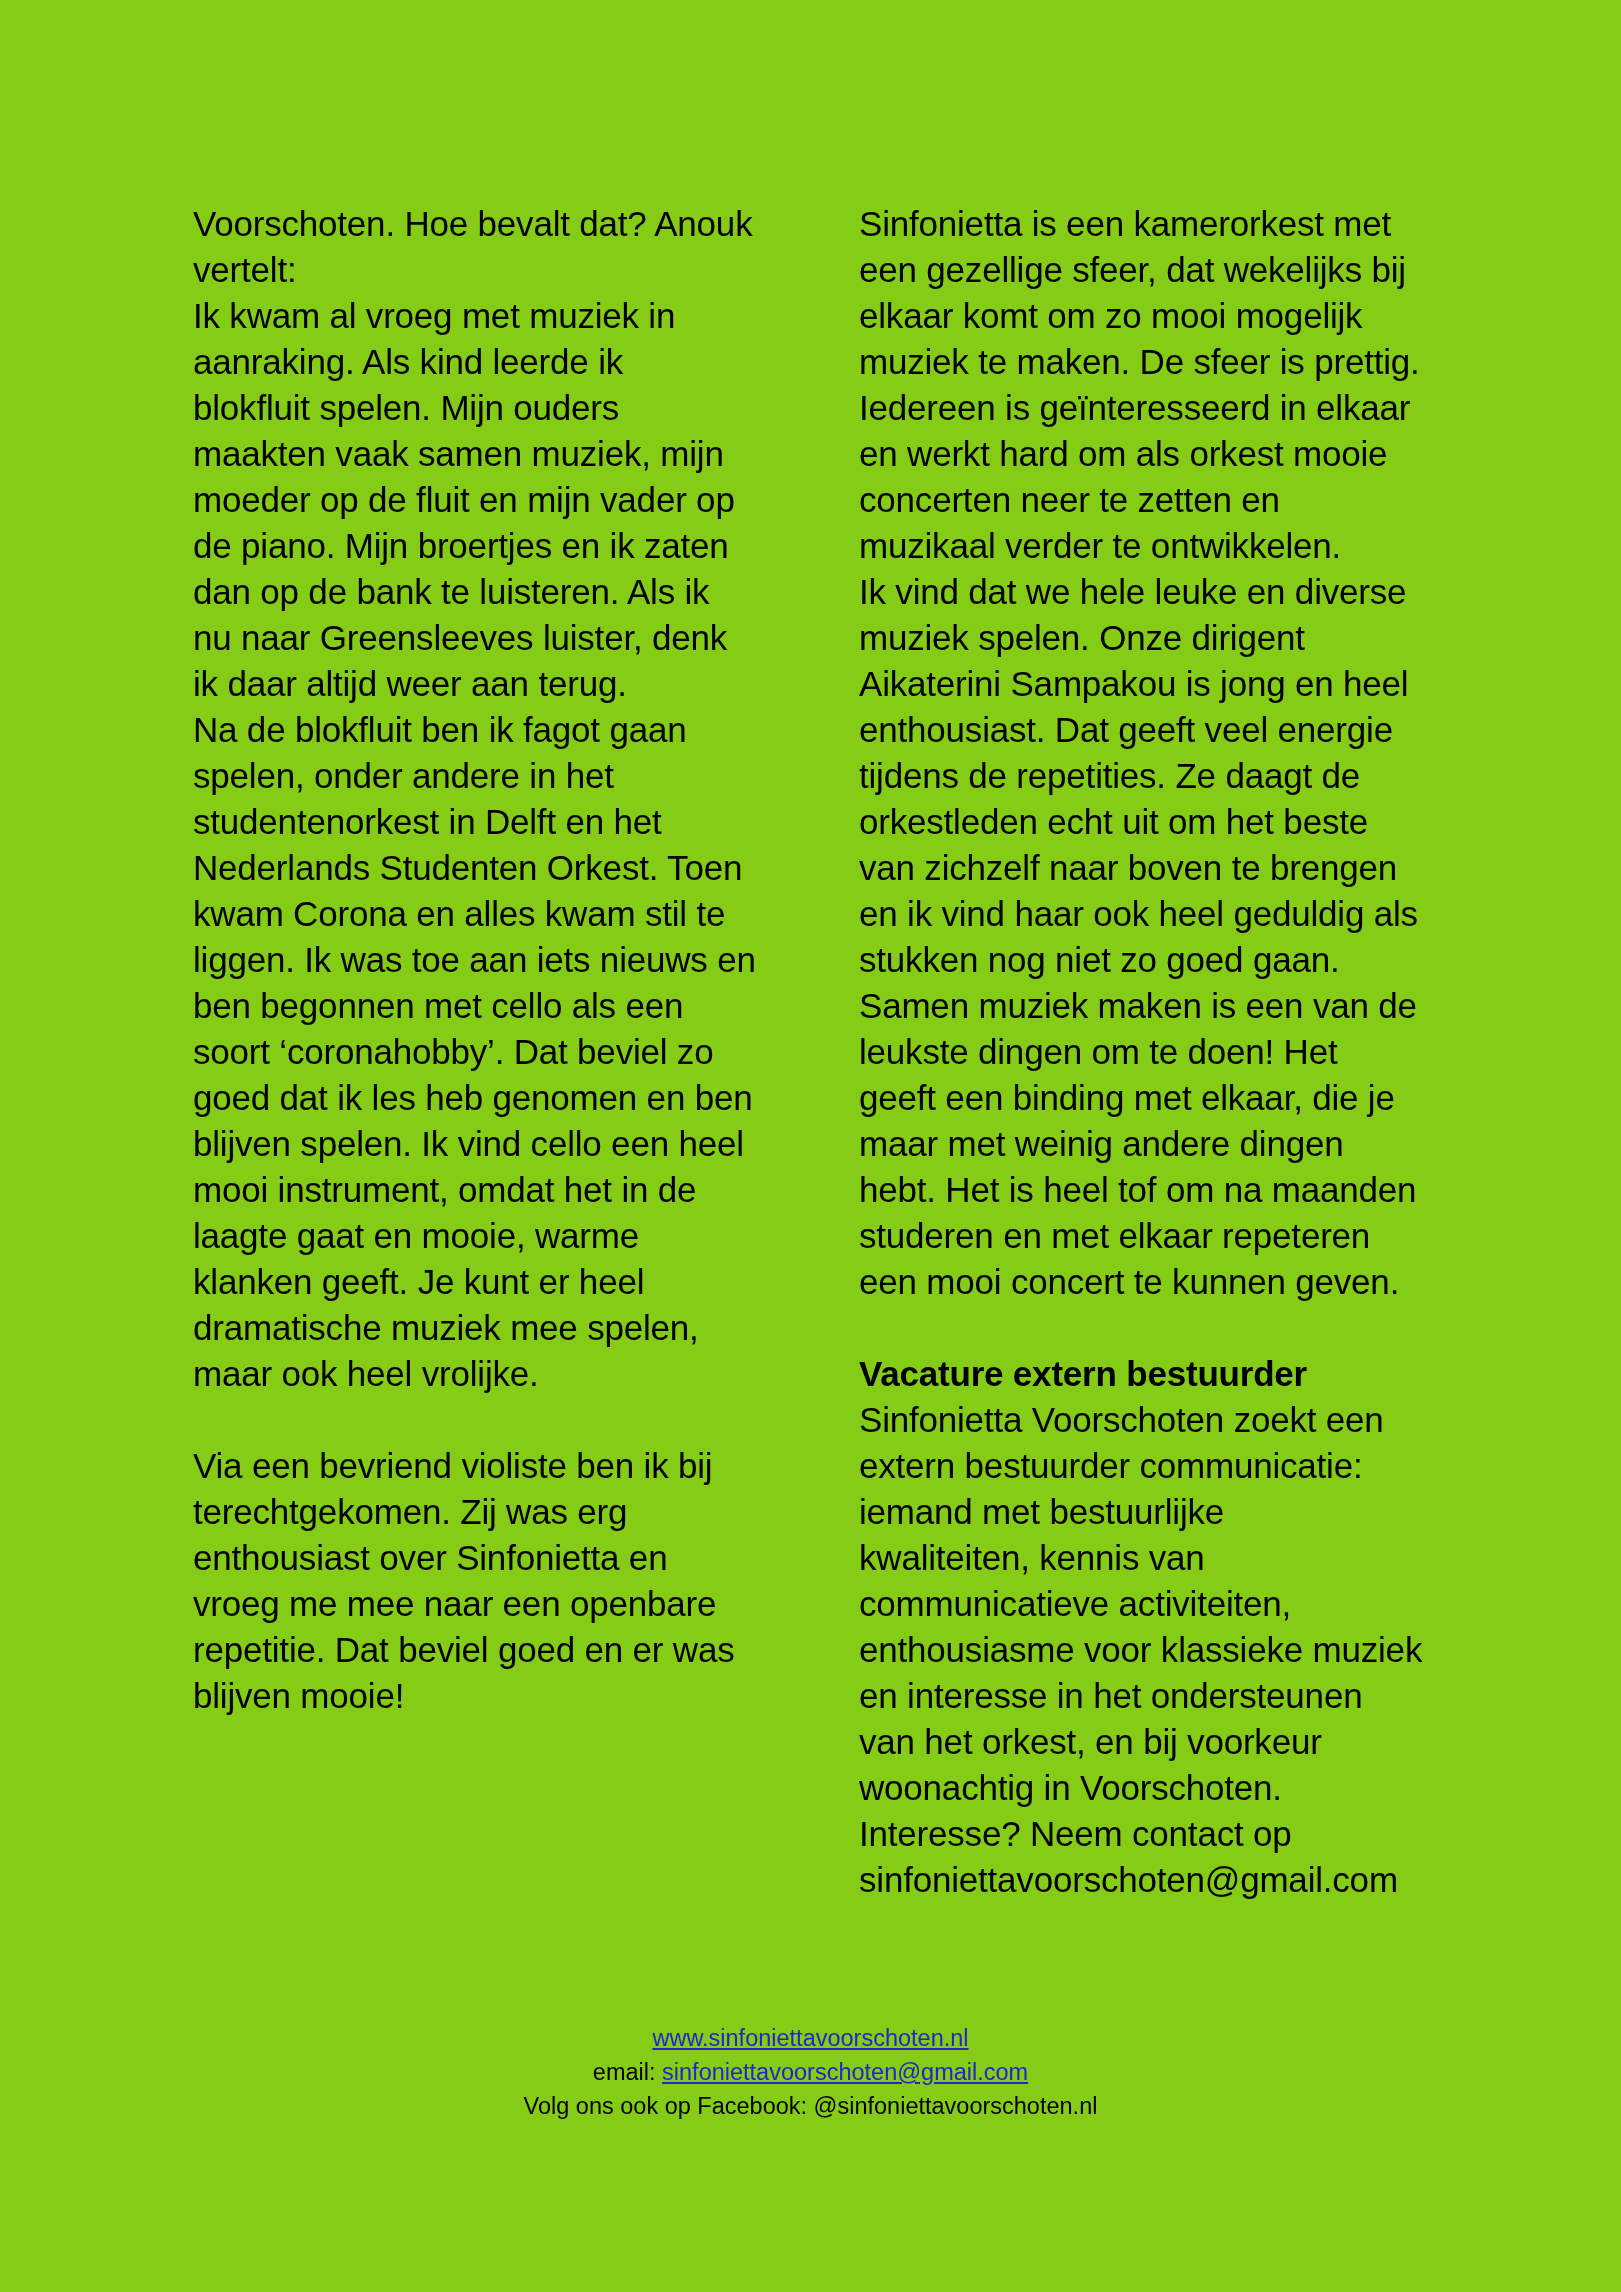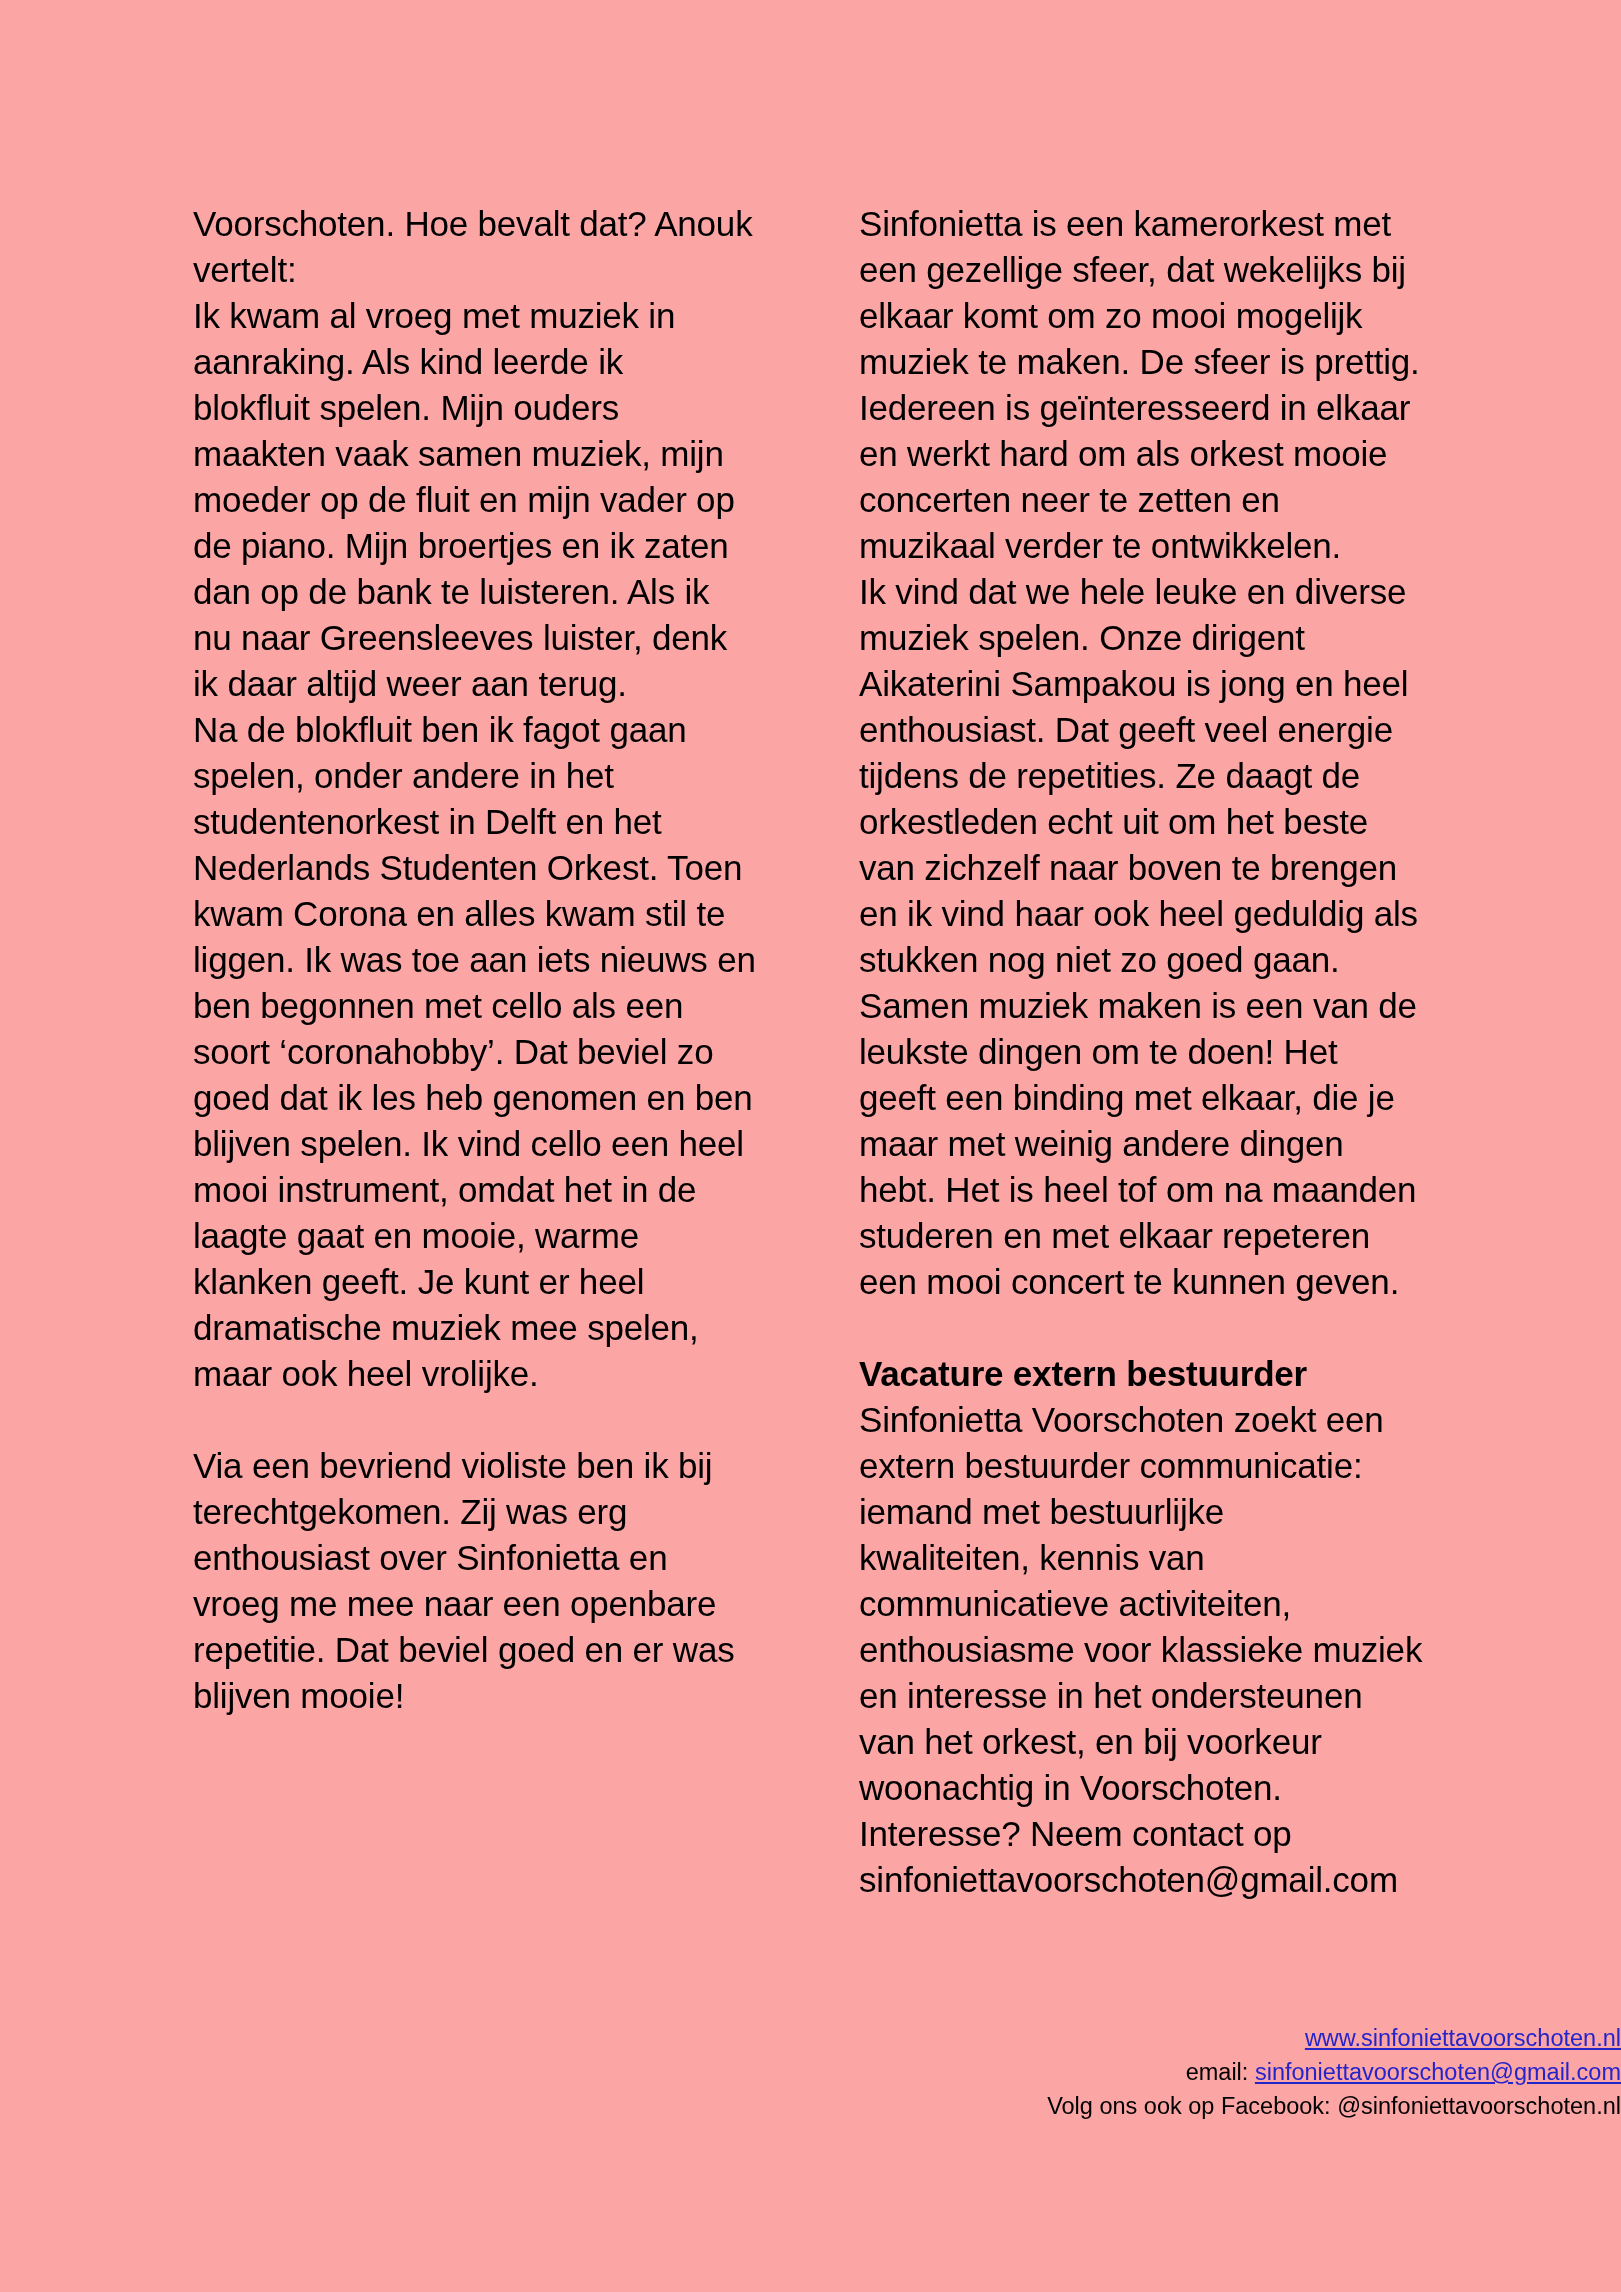--- a/index.html
+++ b/index.html
@@ -4,21 +4,21 @@
 <style>
   html, body {
     margin: 0;
     padding: 0;
     background: #ffffff;
   }
   .page {
     position: relative;
     width: 1621px;
     height: 2293px;
-    background: #fca5a5;
+    background: #84cc16;
     font-family: "Liberation Sans", sans-serif;
     color: #000000;
     overflow: hidden;
   }
   .column {
     position: absolute;
     top: 201px;
     width: 647px;
     font-size: 35px;
     line-height: 46px;
@@ -30,21 +30,21 @@
   .line {
     white-space: nowrap;
     height: 46px;
   }
   .line.bold { font-weight: bold; }
   .footer {
     position: absolute;
     top: 2021px;
     left: 0;
     width: 1621px;
-    text-align: right;
+    text-align: center;
     font-size: 23.5px;
     line-height: 34px;
     color: #000000;
   }
   .footer-line { height: 34px; }
   .flink {
     color: #2424cb;
     text-decoration: underline;
     text-decoration-color: #2424cb;
     cursor: pointer;

